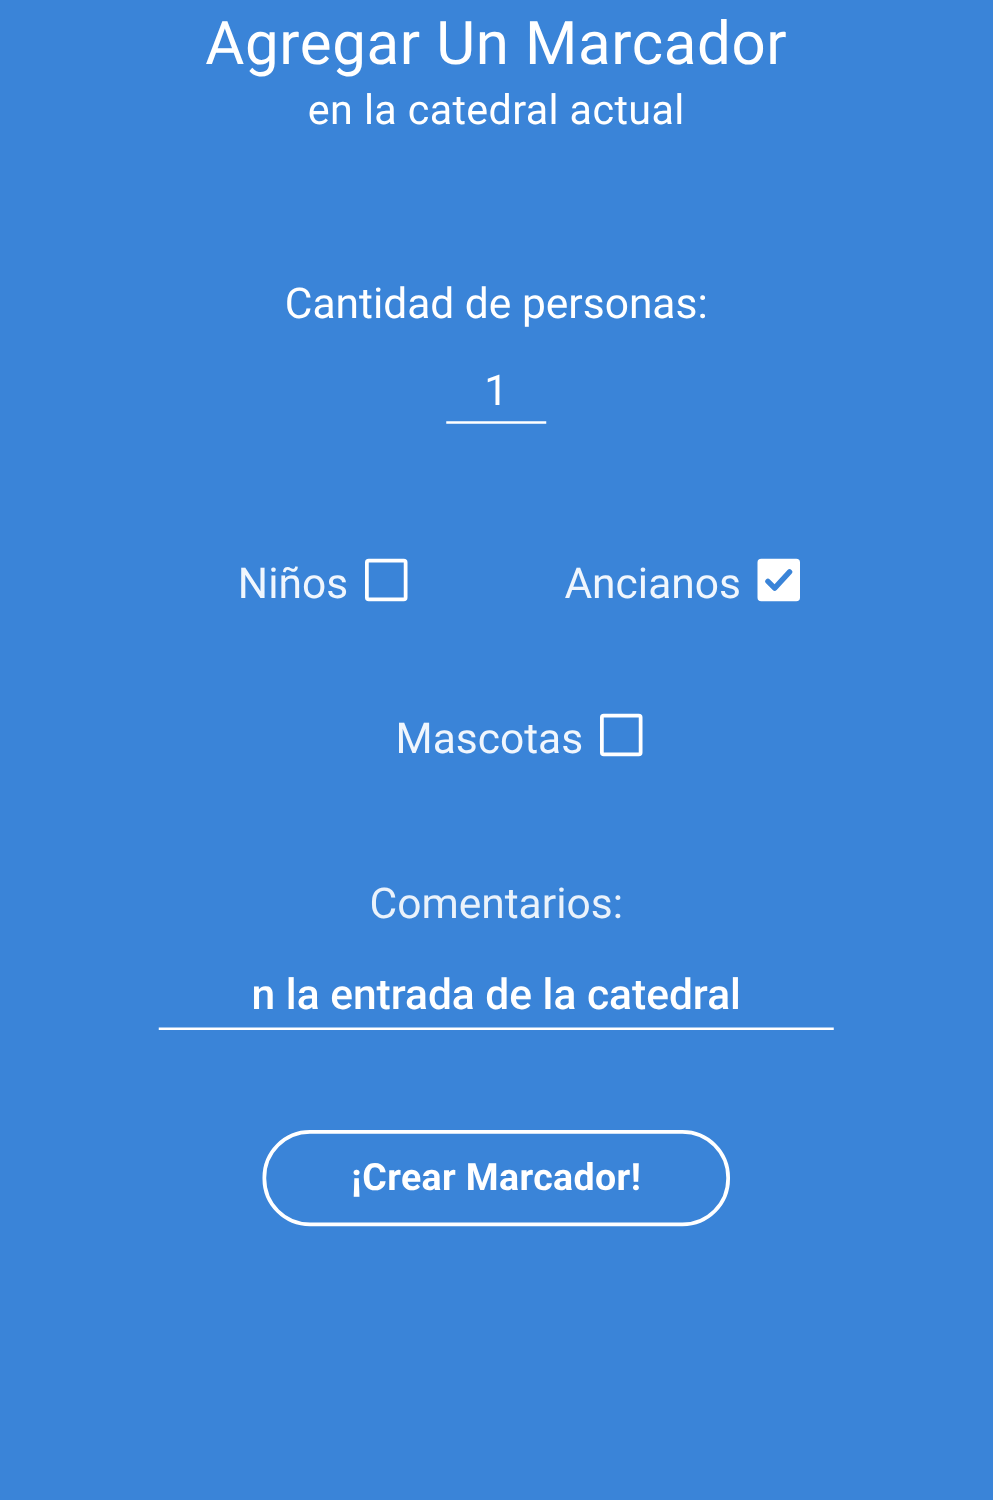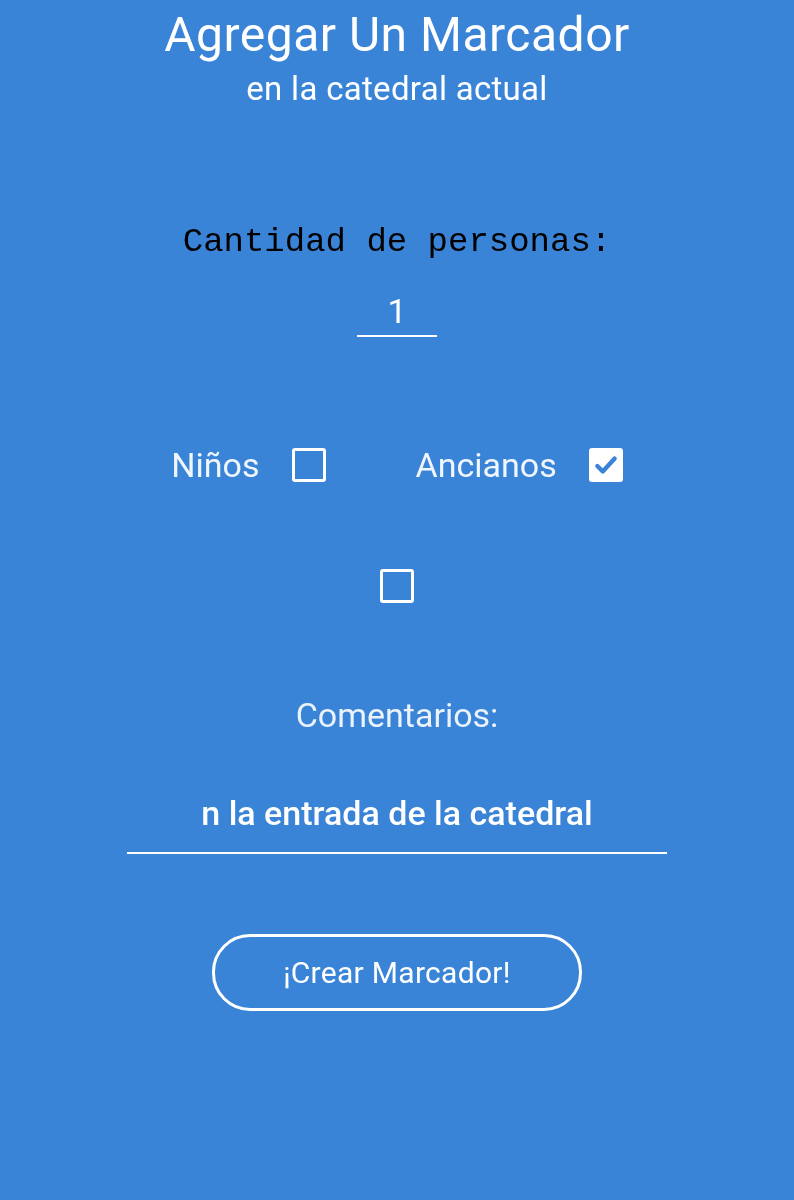--- a/index.html
+++ b/index.html
@@ -42,22 +42,21 @@
       width: 100%;
       display: flex;
       flex-direction: column;
       align-items: center;
     }
 
     .quantity-label {
       font-size: 34px;
       font-weight: 400;
       margin-top: 115px;
-      color: #000000;
-      font-family: Liberation Mono, monospace;
+      color: #ffffff;
     }
 
     .quantity-input {
       background: transparent;
       border: none;
       border-bottom: 2px solid #ffffff;
       color: #ffffff;
       font-size: 34px;
       text-align: center;
       width: 80px;
@@ -81,22 +80,22 @@
       align-items: center;
       justify-content: center;
     }
 
     .checkbox-single.pets {
       margin-top: 84px;
     }
 
     .checkbox-item {
       display: flex;
-      align-items: center;
-      gap: 32px;
+      gap: 13px;
+      margin-left: 36px;
     }
 
     .checkbox-label {
       font-size: 34px;
       font-weight: 400;
       color: #f0f6fd;
     }
 
     .checkbox-box {
       width: 34px;
@@ -132,33 +131,33 @@
 
     .comments-input {
       background: transparent;
       border: none;
       border-bottom: 2px solid #ffffff;
       color: #ffffff;
       font-size: 34px;
       font-weight: 500;
       text-align: center;
       width: 540px;
-      margin-top: 58px;
-      padding-bottom: 19px;
+      margin-top: 33px;
+      padding-bottom: 6px;
       outline: none;
       font-family: inherit;
     }
 
     .submit-button {
       background: transparent;
       border: 3px solid #ffffff;
       border-radius: 38px;
       color: #ffffff;
       font-size: 30px;
-      font-weight: 400;
+      font-weight: 700;
       padding: 18px 68px;
       margin-top: 80px;
       cursor: pointer;
       font-family: inherit;
       letter-spacing: 0.3px;
     }
   </style>
 </head>
 <body>
 
@@ -185,20 +184,21 @@
         <svg class="checkmark" width="26" height="26" viewBox="0 0 24 24" fill="none" stroke="#3a84d8" stroke-width="4" stroke-linecap="round" stroke-linejoin="round">
             <polyline points="4 13 9 18 20 6"></polyline>
           </svg>
       </div>
     </div>
   </div>
 
 
   <div class="checkbox-single pets">
     <div class="checkbox-item">
+      <span class="checkbox-label">Mascotas</span>
       <div class="checkbox-box">
         
       </div>
     </div>
   </div>
 
   <div class="comments-label">Comentarios:</div>
   <input type="text" class="comments-input" value="n la entrada de la catedral" style="">
 
   <button class="submit-button">¡Crear Marcador!</button>

